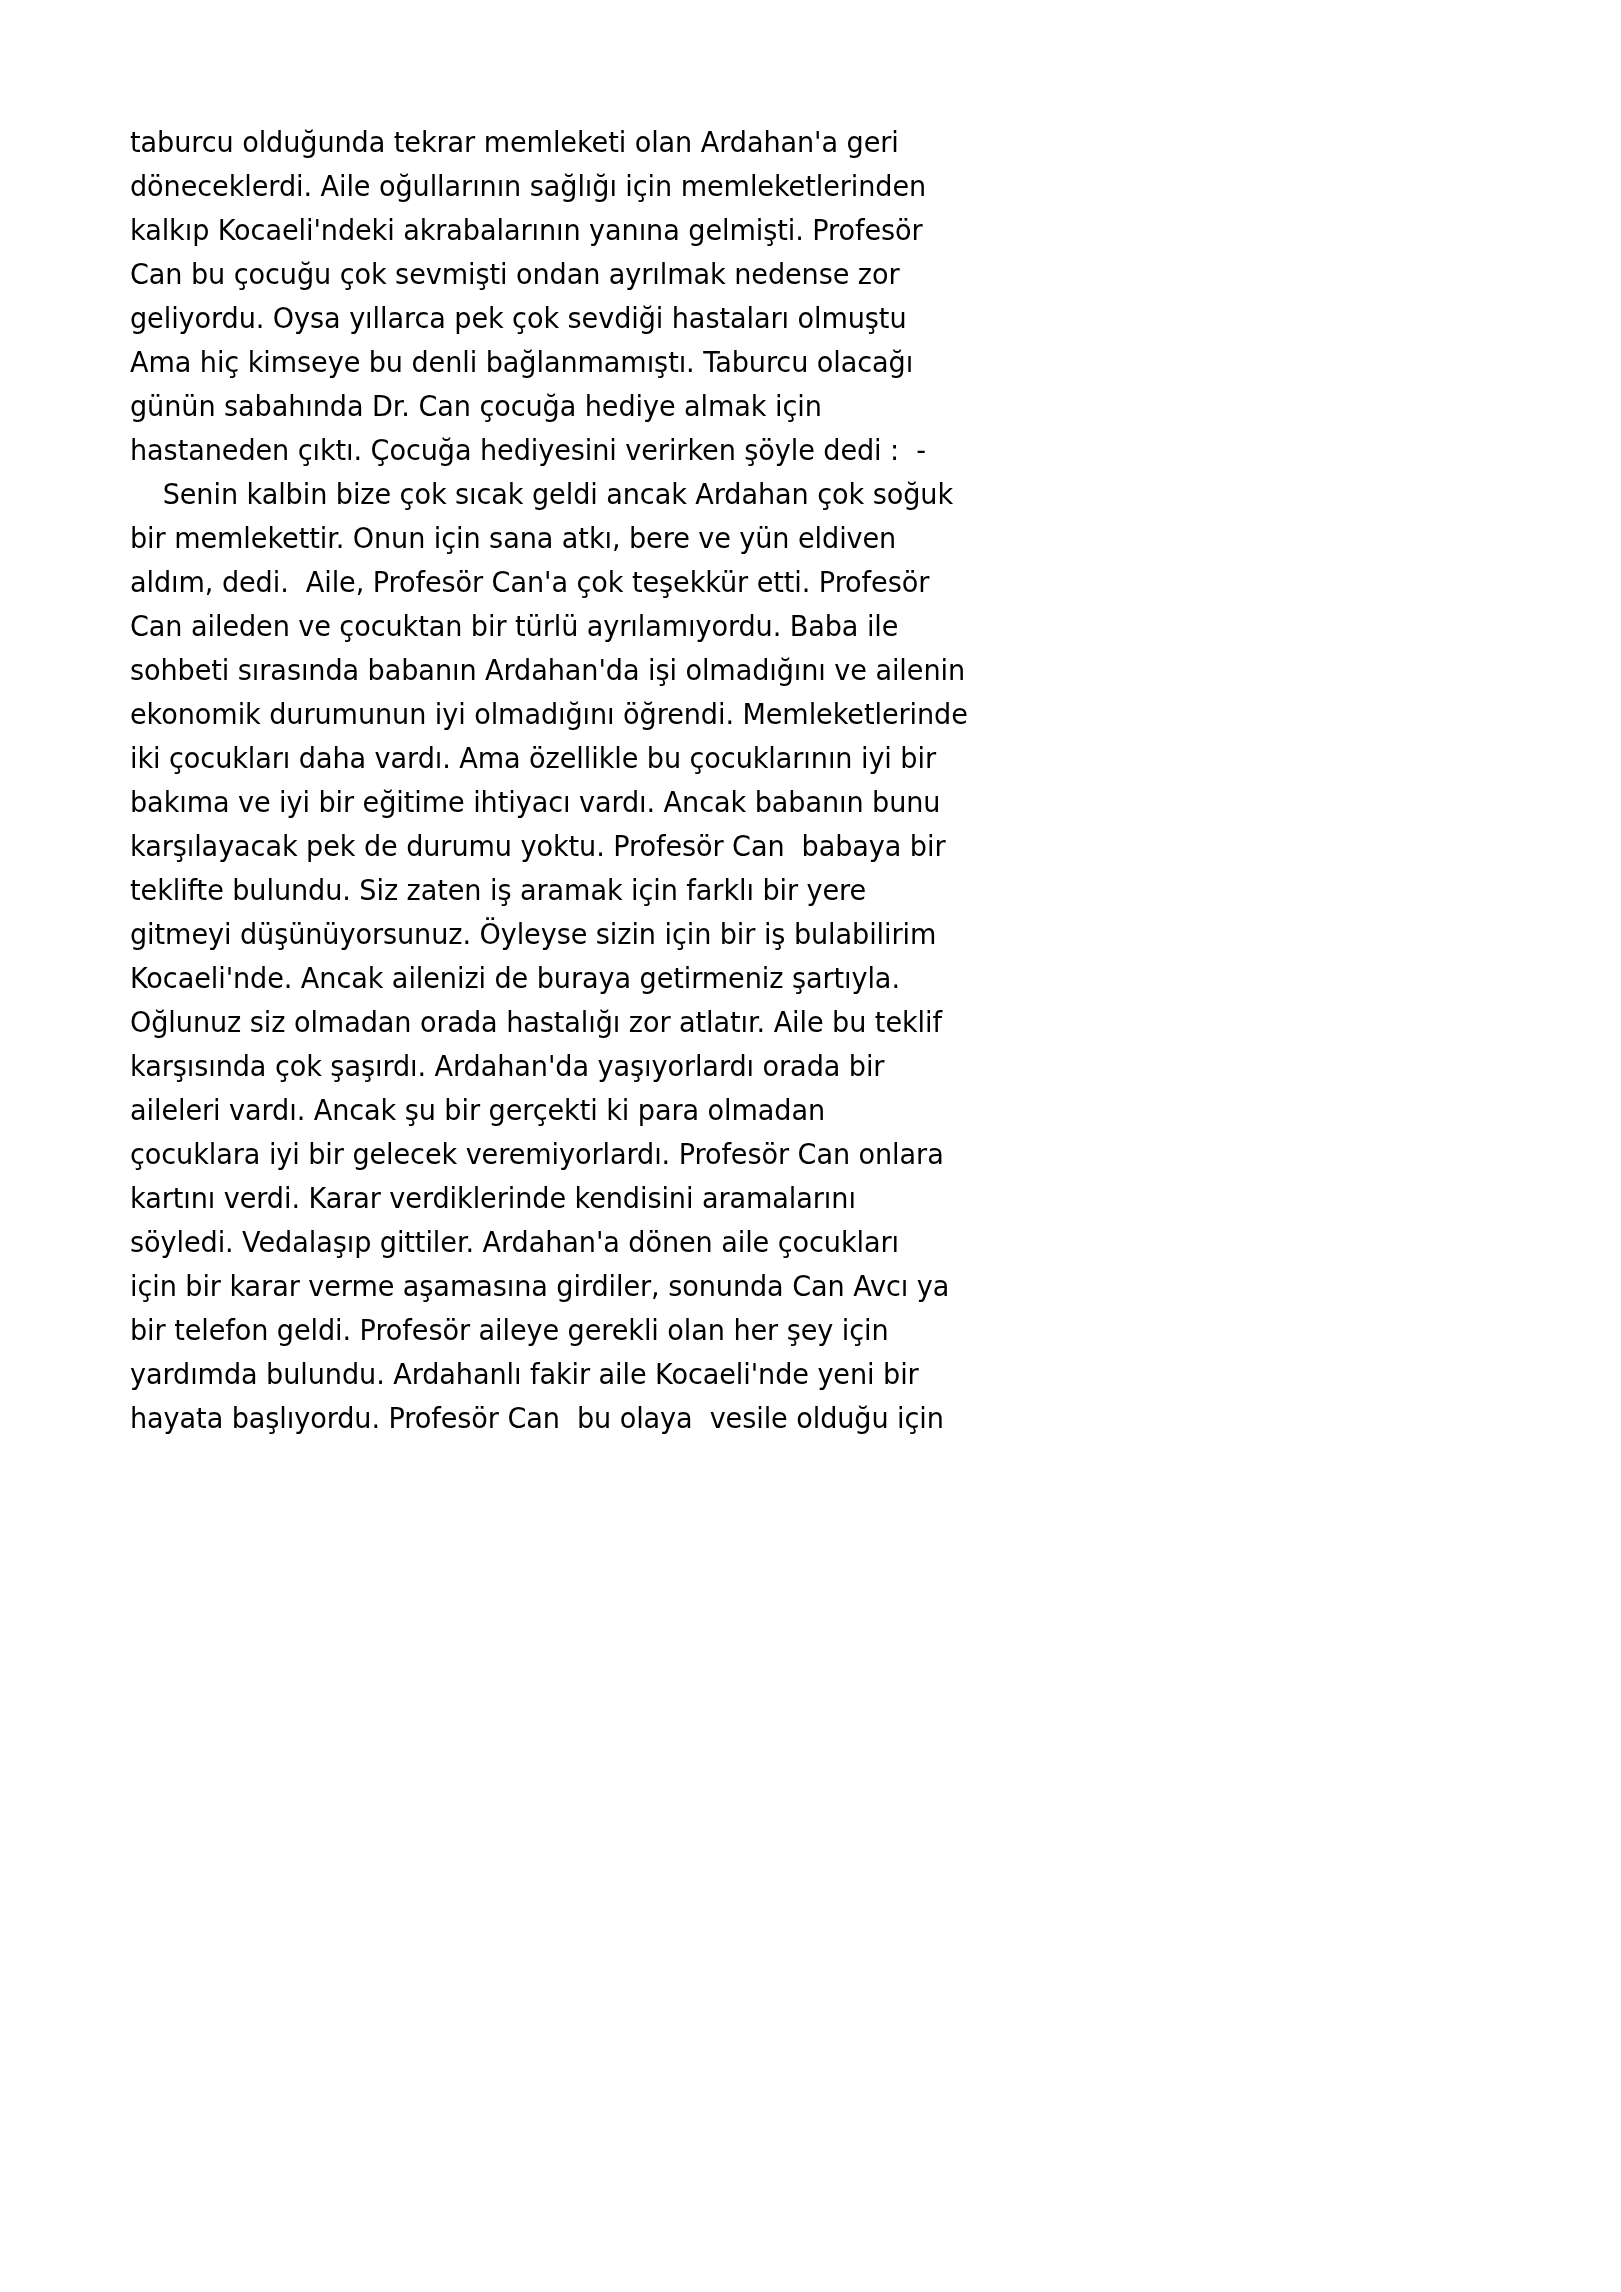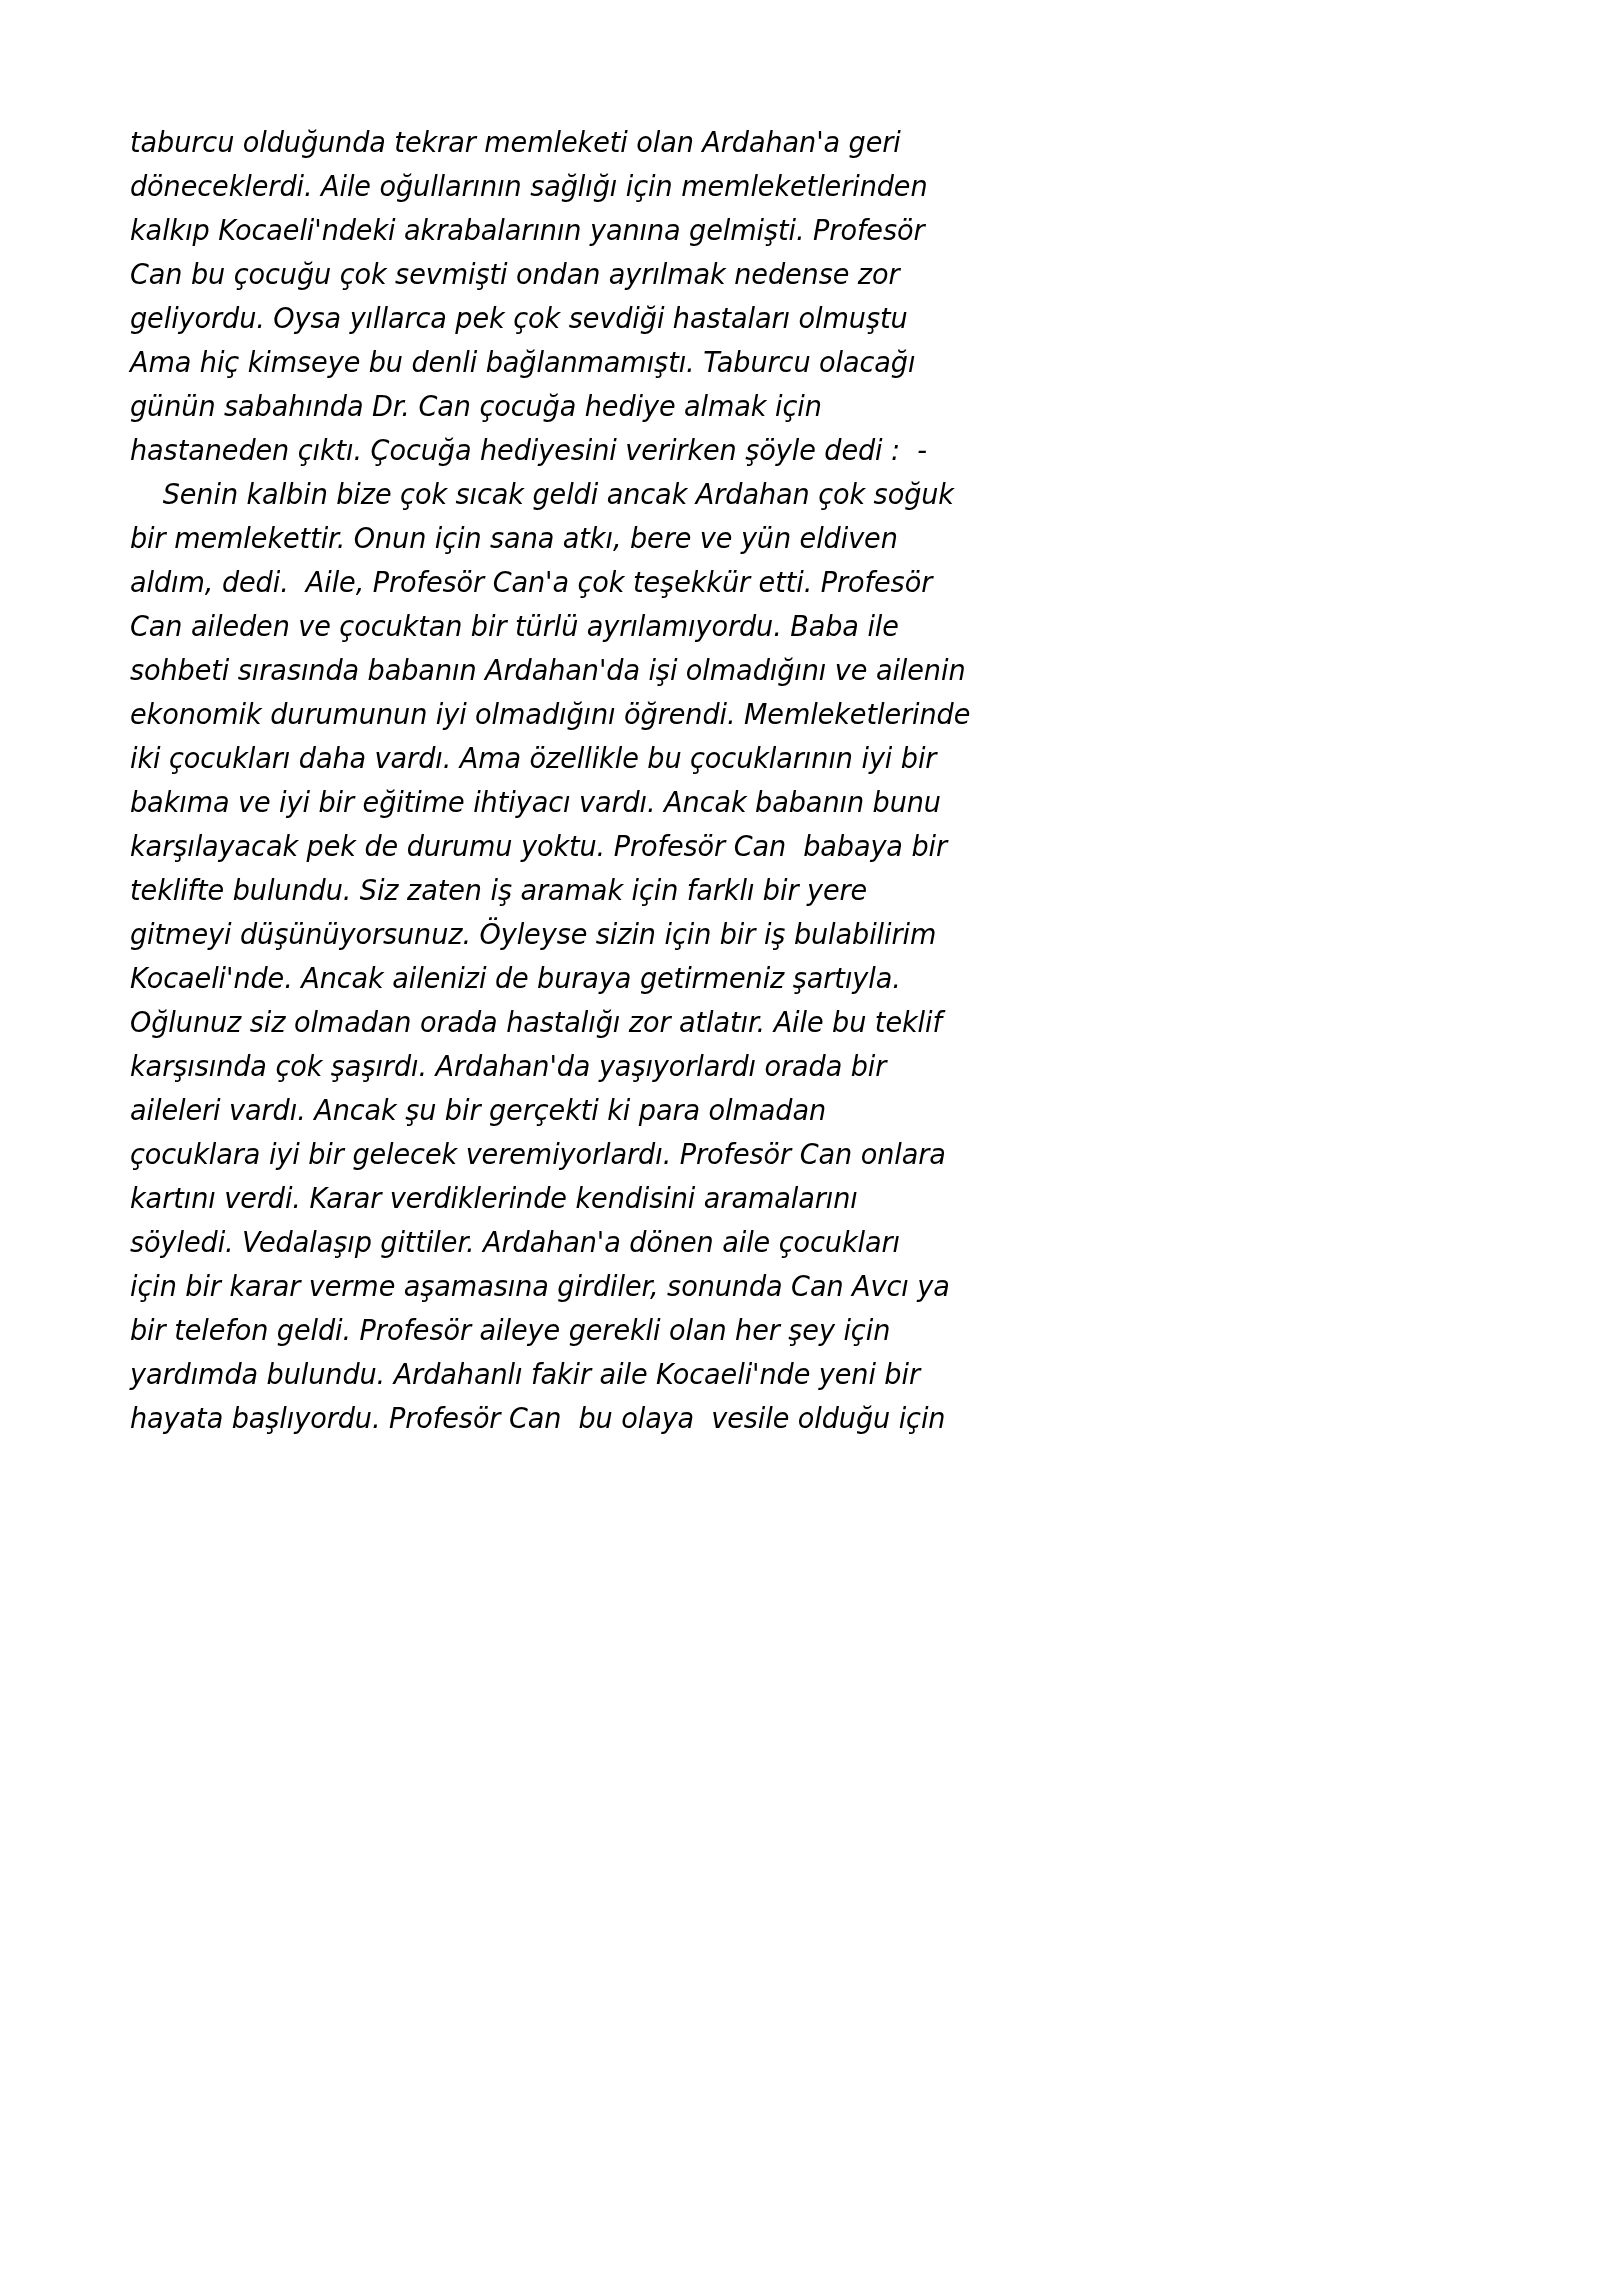--- a/index.html
+++ b/index.html
@@ -22,21 +22,20 @@
     overflow: hidden;
   }
 
   
   #text-body {
     position: absolute;
     left: 130px;
     top: 120px;
     width: 863px;
     color: #000000;
-    font-style: italic;
   }
 
   .line {
     font-family: "DejaVu Sans", sans-serif;
     font-size: 29px;
     line-height: 44px;
     letter-spacing: -0.1px;
     white-space: pre;
     color: #000000;
     

